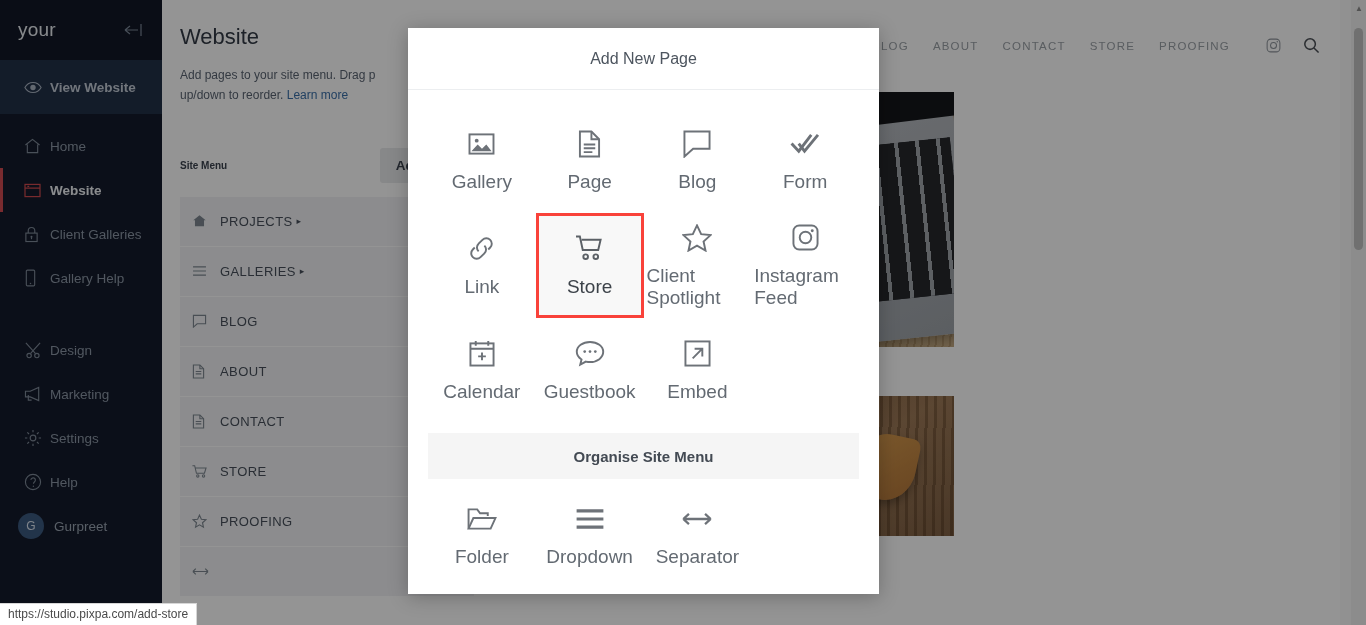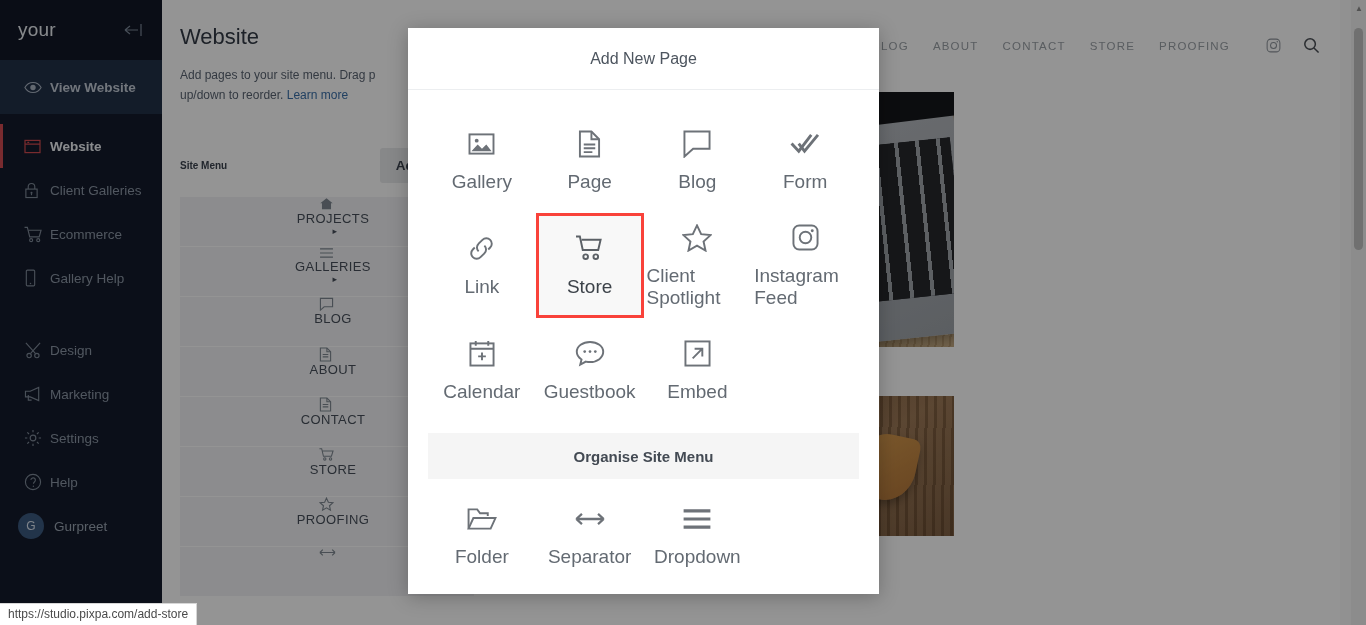--- a/index.html
+++ b/index.html
@@ -89,21 +89,21 @@
     padding: 10px 16px;
     border: none;
     white-space: nowrap;
   }
   .menu-row {
     height: 50px;
     background: #f1f2f4;
     border-bottom: 1px solid #ffffff;
     display: flex; align-items: center;
     padding-left: 12px;
-    color: #474f5b; font-size: 13px; letter-spacing: 0.4px; flex-direction: column;
+    color: #474f5b; font-size: 13px; letter-spacing: 0.4px;
   }
   .menu-row .ic { width: 28px; color:#7e8791; display:flex; align-items:center;}
   .menu-row .caret { margin-left: 4px; font-size: 9px; color:#474f5b; }
 
   
   .preview {
     position: absolute; left: 492px; top: 0;
     width: 874px; height: 625px;
     background: #ffffff; overflow: hidden;
     z-index: 5;
@@ -296,49 +296,47 @@
       <span class="ic">
         <svg width="18" height="13" viewBox="0 0 20 13" fill="none" stroke="currentColor" stroke-width="1.2">
           <path d="M1 6.5S4 1 10 1s9 5.5 9 5.5-3 5.5-9 5.5S1 6.5 1 6.5z"></path>
           <circle cx="10" cy="6.5" r="3" fill="currentColor" stroke="none"></circle>
         </svg>
       </span>
       <span>View Website</span>
     </div>
 
     <div class="sb-group">
+      <div class="sb-item">
+        <span class="ic">
+          <svg width="17" height="16" viewBox="0 0 18 17" fill="none" stroke="currentColor" stroke-width="1.2">
+            <path d="M1.5 7.5L9 1.5l7.5 6M3.5 7v8.5h11V7"></path>
+          </svg>
+        </span>
+        <span>Home</span>
+      </div>
       <div class="sb-item active">
         <span class="ic">
           <svg width="17" height="15" viewBox="0 0 18 16" fill="none" stroke="currentColor" stroke-width="1.3">
             <rect x="1" y="1.5" width="16" height="13"></rect>
             <path d="M1 5.5h16M3.5 3.5h2"></path>
           </svg>
         </span>
         <span>Website</span>
       </div>
       <div class="sb-item">
         <span class="ic">
           <svg width="15" height="17" viewBox="0 0 16 18" fill="none" stroke="currentColor" stroke-width="1.2">
             <rect x="2" y="7.5" width="12" height="9"></rect>
             <path d="M4.5 7.5V5a3.5 3.5 0 017 0v2.5"></path>
             <circle cx="8" cy="11.5" r="1.1" fill="currentColor" stroke="none"></circle>
             <path d="M8 12v2"></path>
           </svg>
         </span>
         <span>Client Galleries</span>
-      </div>
-      <div class="sb-item">
-        <span class="ic">
-          <svg width="19" height="17" viewBox="0 0 20 18" fill="none" stroke="currentColor" stroke-width="1.2">
-            <path d="M0.5 1.5h3l2.5 10h10l2-7H5"></path>
-            <circle cx="7.5" cy="15" r="1.6"></circle>
-              <circle cx="15" cy="15" r="1.6"></circle>
-          </svg>
-        </span>
-        <span>Ecommerce</span>
       </div>
       <div class="sb-item">
         <span class="ic">
           <svg width="13" height="18" viewBox="0 0 14 19" fill="none" stroke="currentColor" stroke-width="1.2">
             <rect x="2.5" y="1" width="9" height="17" rx="1.2"></rect>
             <circle cx="7" cy="15.4" r="0.8" fill="currentColor" stroke="none"></circle>
           </svg>
         </span>
         <span>Gallery Help</span>
       </div>
@@ -665,34 +663,34 @@
           <span class="glyph">
             <svg width="30" height="24" viewBox="0 0 31 25" fill="none" stroke="currentColor" stroke-width="2">
               <path d="M1.5 22.5V2.5h9l3 4h8v3"></path>
               <path d="M1.5 22.5l5-11h23l-5 11z"></path>
             </svg>
           </span>
           <span class="lbl">Folder</span>
         </div>
         <div class="cell">
           <span class="glyph">
+            <svg width="30" height="22" viewBox="0 0 31 23" stroke="currentColor" stroke-width="3.2" fill="none">
+              <path d="M1.5 3h28M1.5 11.5h28M1.5 20h28"></path>
+            </svg>
+          </span>
+          <span class="lbl">Dropdown</span>
+        </div>
+        <div class="cell">
+          <span class="glyph">
             <svg width="32" height="18" viewBox="0 0 33 19" fill="none" stroke="currentColor" stroke-width="2.4">
               <path d="M2 9.5h29M2 9.5l6-5.5M2 9.5l6 5.5M31 9.5l-6-5.5M31 9.5l-6 5.5"></path>
             </svg>
           </span>
           <span class="lbl">Separator</span>
         </div>
-        <div class="cell">
-          <span class="glyph">
-            <svg width="30" height="22" viewBox="0 0 31 23" stroke="currentColor" stroke-width="3.2" fill="none">
-              <path d="M1.5 3h28M1.5 11.5h28M1.5 20h28"></path>
-            </svg>
-          </span>
-          <span class="lbl">Dropdown</span>
-        </div>
         <div class="cell"></div>
       </div>
     </div>
   </div>
 
   <div class="statusbar">https://studio.pixpa.com/add-store</div>
 
 </div>
 
 </body></html>

